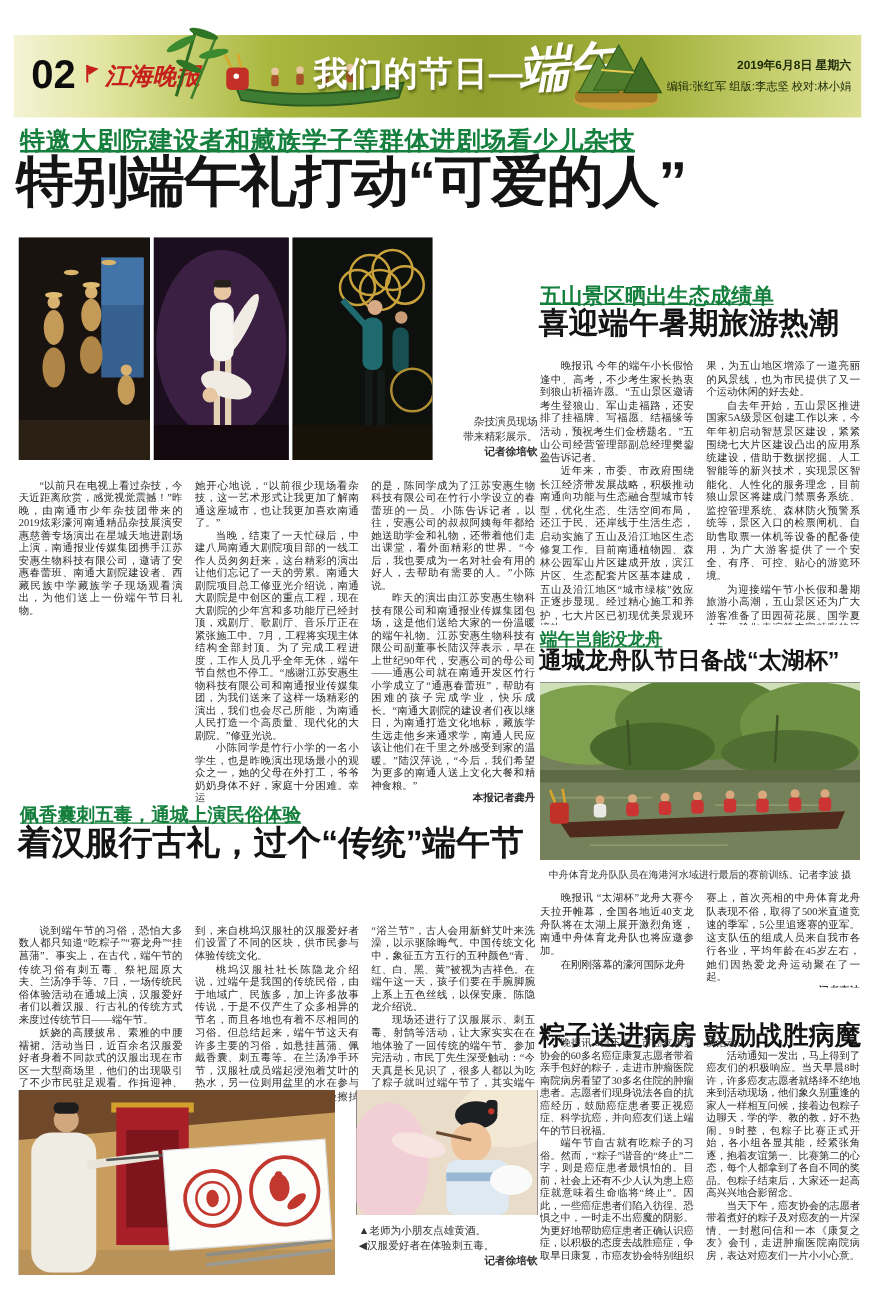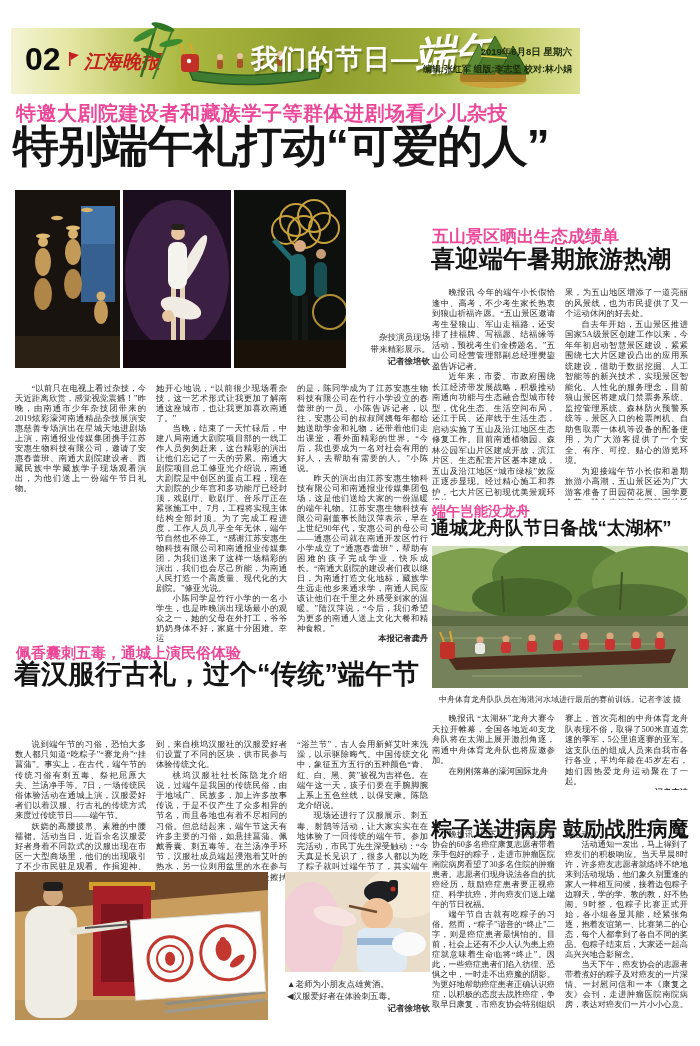--- a/index.html
+++ b/index.html
@@ -1,33 +1,33 @@
 <!DOCTYPE html>
 <html><head>
 <meta charset="utf-8">
 <style>
   html,body{margin:0;padding:0;background:#ffffff;}
   #page{position:relative;width:700px;height:1046px;background:#fff;overflow:hidden;
         font-family:"Liberation Serif","DejaVu Serif",serif;}
   .abs{position:absolute;}
   
-  #banner{position:absolute;left:11px;top:28px;width:569px;height:66px;
+  #banner{position:absolute;left:11px;top:28px;width:678px;height:66px;
     background:linear-gradient(90deg,#f4f3d5 0%,#e4e7a4 10%,#aab83f 30%,#8f9e2d 55%,#a2b13c 75%,#c6cf6e 90%,#dbe093 100%);
     overflow:visible;}
   .pagenum{font-family:"Liberation Sans",sans-serif;font-weight:700;font-size:32px;color:#0d0d0d;line-height:1;}
   .masthead{font-style:italic;font-weight:700;font-size:19px;color:#c5201d;line-height:1;}
   .banner-title{font-family:"Liberation Sans",sans-serif;font-weight:900;font-size:27px;color:#fff;
     line-height:1;text-shadow:1px 2px 2px rgba(60,70,10,.55);letter-spacing:1px;}
   .banner-script{font-style:italic;font-weight:900;font-size:40px;color:#fff;line-height:1;
     transform:rotate(-4deg);text-shadow:1px 2px 2px rgba(60,70,10,.55);}
   .banner-dates{text-align:right;font-family:"Liberation Sans",sans-serif;color:#1c2a08;}
   .banner-dates .d1{font-weight:700;font-size:9.5px;}
-  .banner-dates .d2{font-weight:700;font-size:9px;margin-top:4px;}
+  .banner-dates .d2{font-weight:400;font-size:9px;margin-top:4px;}
   
-  .kicker{font-family:"Liberation Sans",sans-serif;font-weight:700;color:#ec4899;line-height:1.1;}
+  .kicker{font-family:"Liberation Sans",sans-serif;font-weight:700;color:#15803d;line-height:1.1;text-decoration:underline;}
   .headline{font-family:"Liberation Sans",sans-serif;font-weight:900;color:#141414;line-height:1;}
   
   .col{position:absolute;text-align:justify;color:#2a2a2a;overflow:hidden;}
   .col p{margin:0;text-indent:2em;}
   .col p.cont{text-indent:0;}
   .col p.credit{text-indent:0;text-align:right;font-weight:700;}
   .lead-col{width:131px;height:258px;font-size:8.3px;line-height:10px;}
   .hanfu-col{width:131px;height:168px;font-size:8.3px;line-height:10.2px;margin-top:40px;}
   .rr-col{width:123px;font-size:8.3px;line-height:10.5px;}
   

